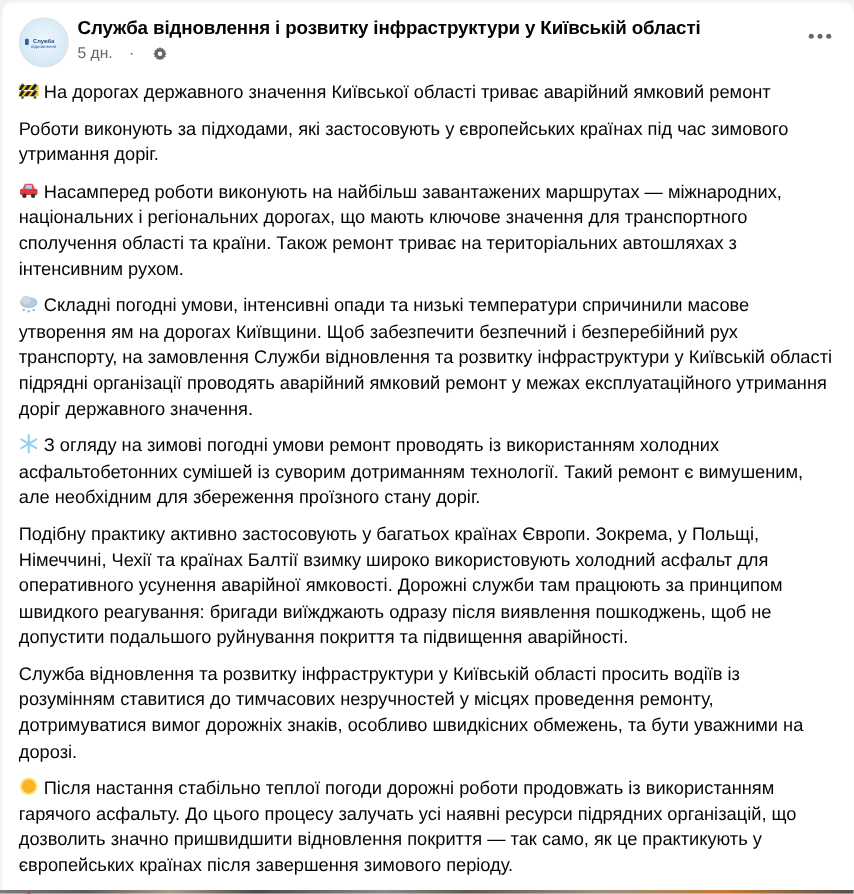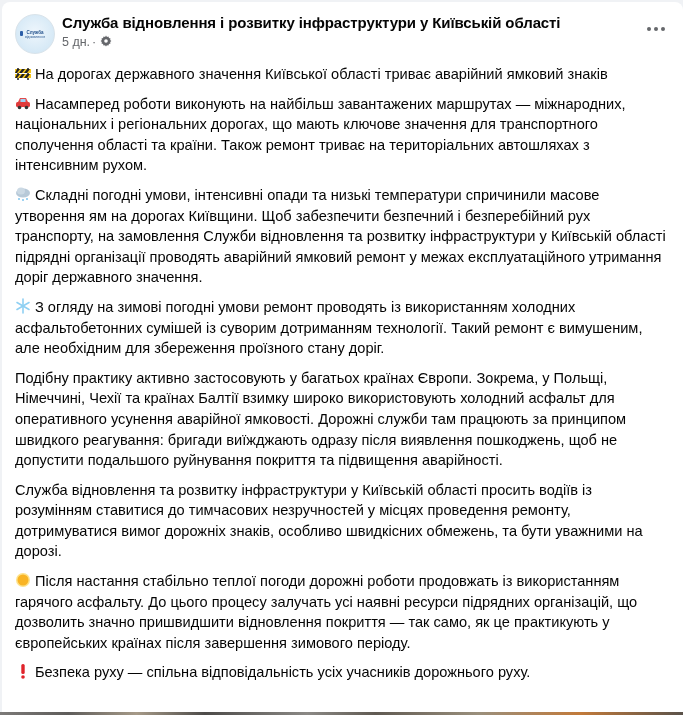--- a/index.html
+++ b/index.html
@@ -30,21 +30,21 @@
   .avatar .logo-line2 { font-size:3.5px; color:#1f4e8a; line-height:4px; }
   .avatar .logo-trident { position:absolute; left:4px; top:16px; width:3px; height:5px; background:#2b5ea8; border-radius:1px;}
   .author {
     position:absolute; left:60px; top:12px;
     font-size:15px; font-weight:bold; color:#050505;
     letter-spacing:-0.1px;
   }
   .meta {
     position:absolute; left:60px; top:33px;
     font-size:12.5px; color:#65676b;
-    display:flex; align-items:flex-start; gap:2px;
+    display:flex; align-items:flex-end; gap:13px;
   }
   .gear {
     display:inline-block; width:12px; height:12px; margin-left:2px;
   }
   .more {
     position:absolute; right:18px; top:25px;
     display:flex; gap:3px; cursor:pointer;
   }
   .more span { width:4px; height:4px; border-radius:50%; background:#65676b; display:block; }
   .body {
@@ -85,21 +85,24 @@
   </div>
 
   <div class="body">
     <p>
       <svg class="emo" viewBox="0 0 16 16">
         <rect x="2" y="3" width="2" height="12" fill="#555"></rect>
         <rect x="12" y="3" width="2" height="12" fill="#555"></rect>
         <rect x="0" y="4" width="16" height="4" fill="#f5c518"></rect>
         <rect x="0" y="9" width="16" height="4" fill="#f5c518"></rect>
         <path d="M2 4l3 0-3 4h-2zM7 4h3l-3 4h-3zM12 4h3l-3 4h-3zM2 9h3l-3 4h-2zM7 9h3l-3 4h-3zM12 9h3l-3 4h-3z" fill="#222"></path>
-      </svg><span>На дорогах державного значення Київської області триває аварійний ямковий знаків</span>
+      </svg><span>На дорогах державного значення Київської області триває аварійний ямковий ремонт</span>
+    </p>
+    <p>
+      <span>Роботи виконують за підходами, які застосовують у європейських країнах під час зимового утримання доріг.</span>
     </p>
     <p>
       <svg class="emo" viewBox="0 0 16 16">
         <path d="M3 7l2-4h6l2 4z" fill="#e34a4a"></path>
         <rect x="1" y="7" width="14" height="5" rx="1.5" fill="#e03b3b"></rect>
         <rect x="5.5" y="4" width="5" height="3" fill="#9fd3f5"></rect>
         <circle cx="4.5" cy="12.5" r="1.8" fill="#333"></circle>
         <circle cx="11.5" cy="12.5" r="1.8" fill="#333"></circle>
       </svg><span>Насамперед роботи виконують на найбільш завантажених маршрутах — міжнародних, національних і регіональних дорогах, що мають ключове значення для транспортного сполучення області та країни. Також ремонт триває на територіальних автошляхах з інтенсивним рухом.</span>
     </p>

